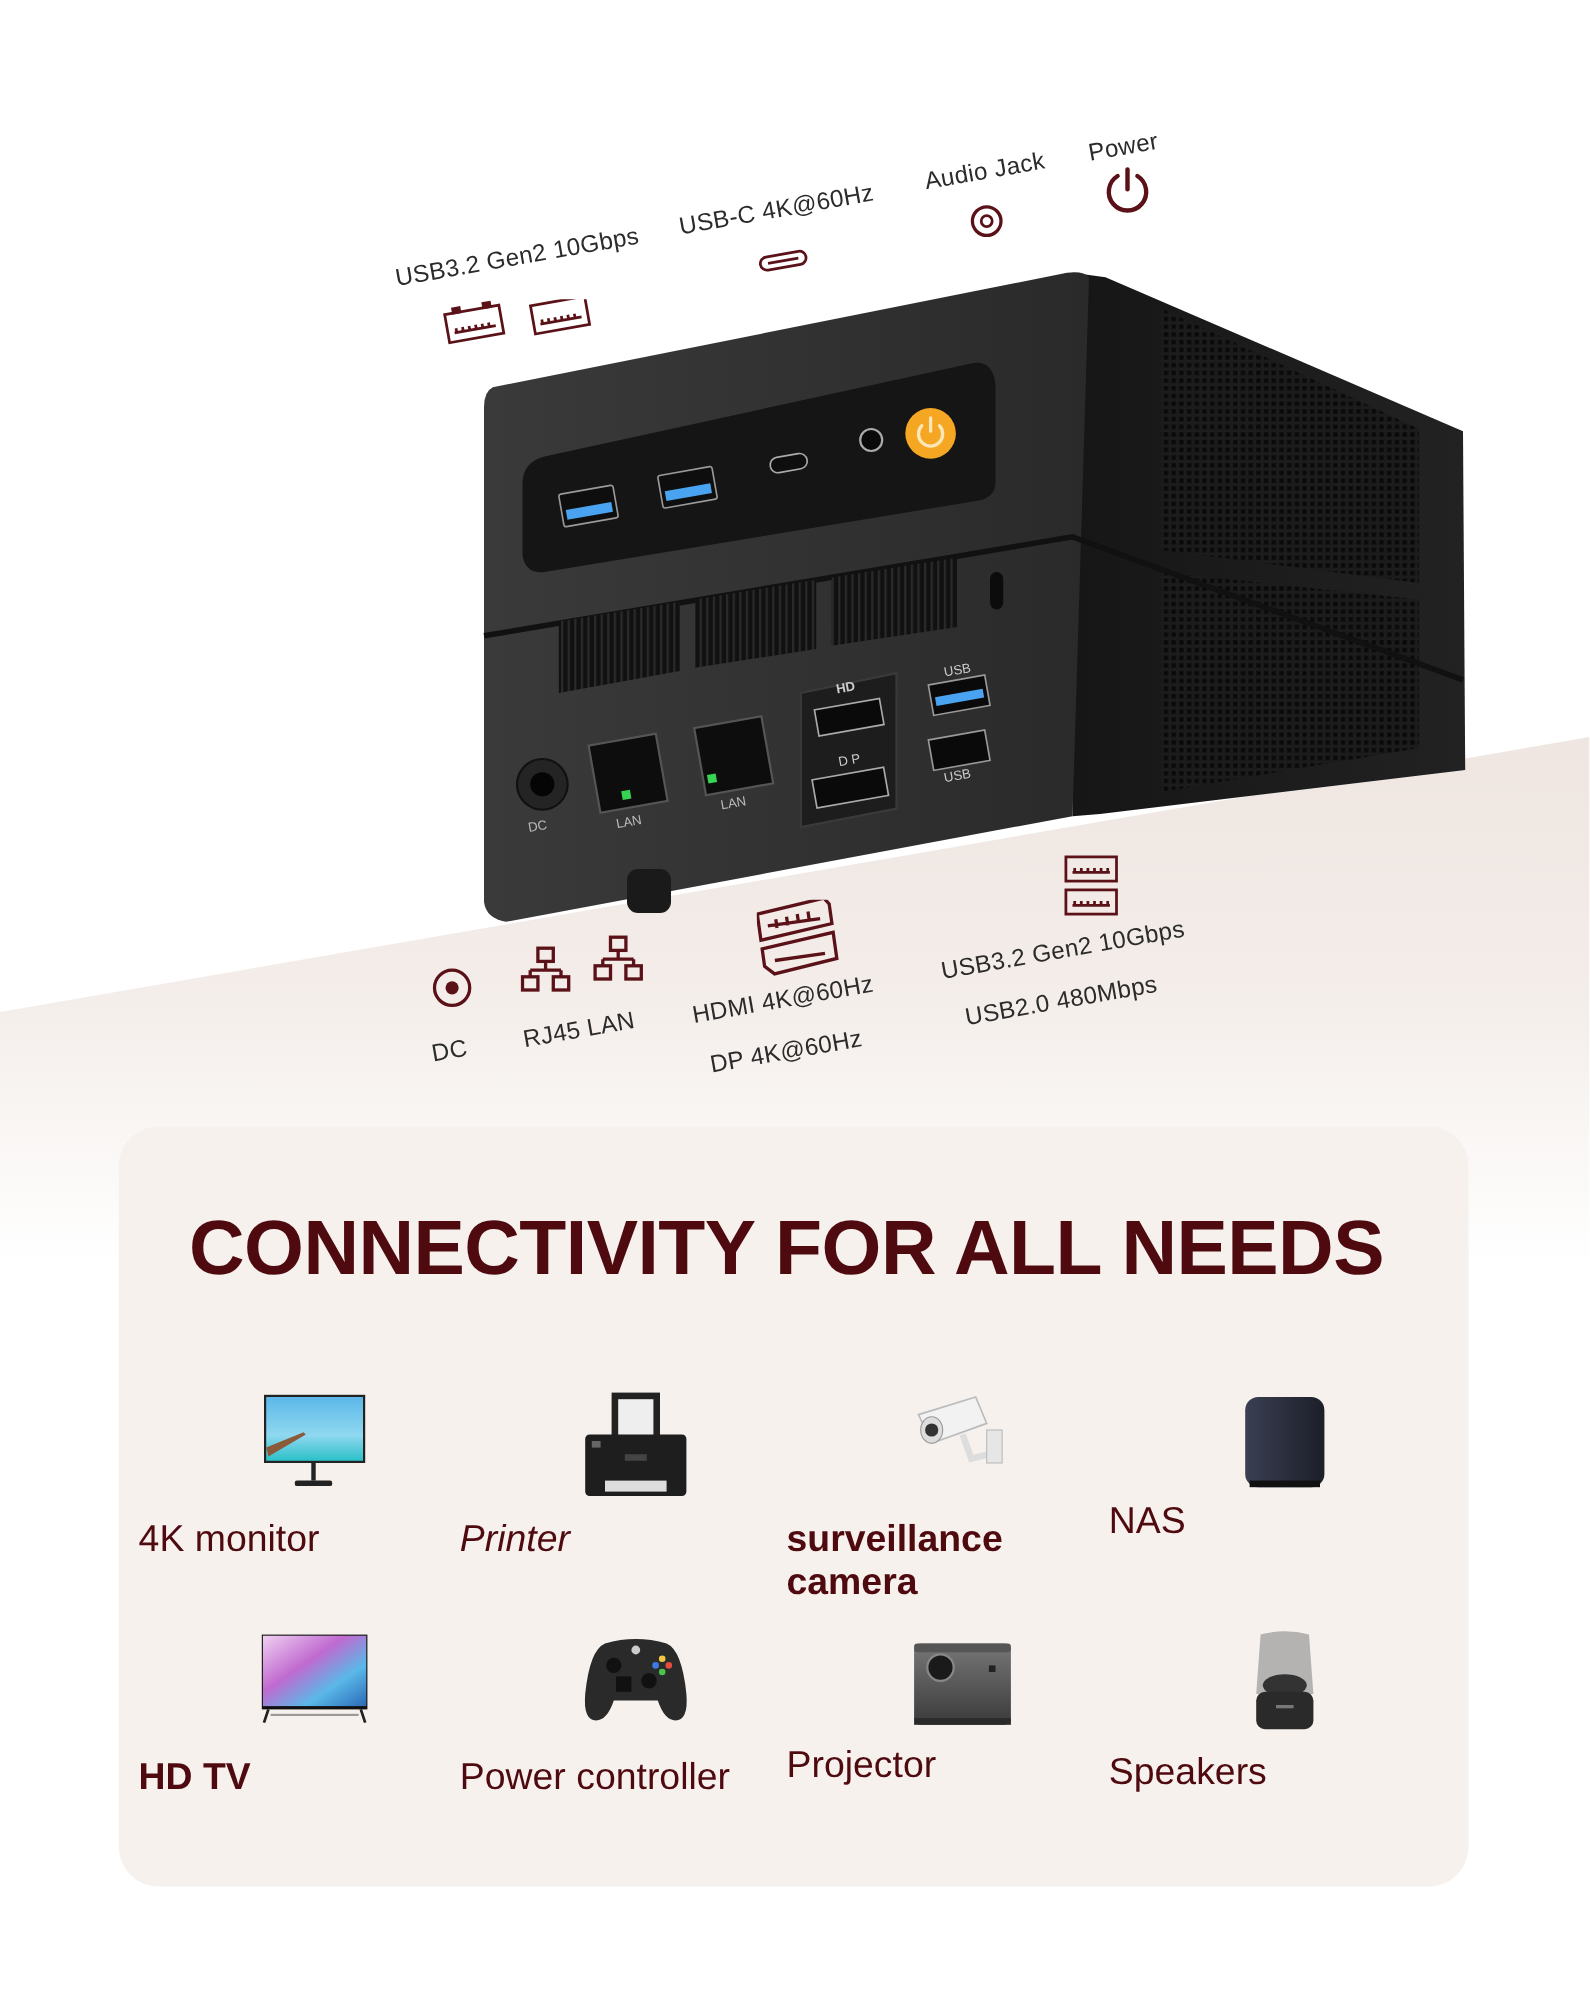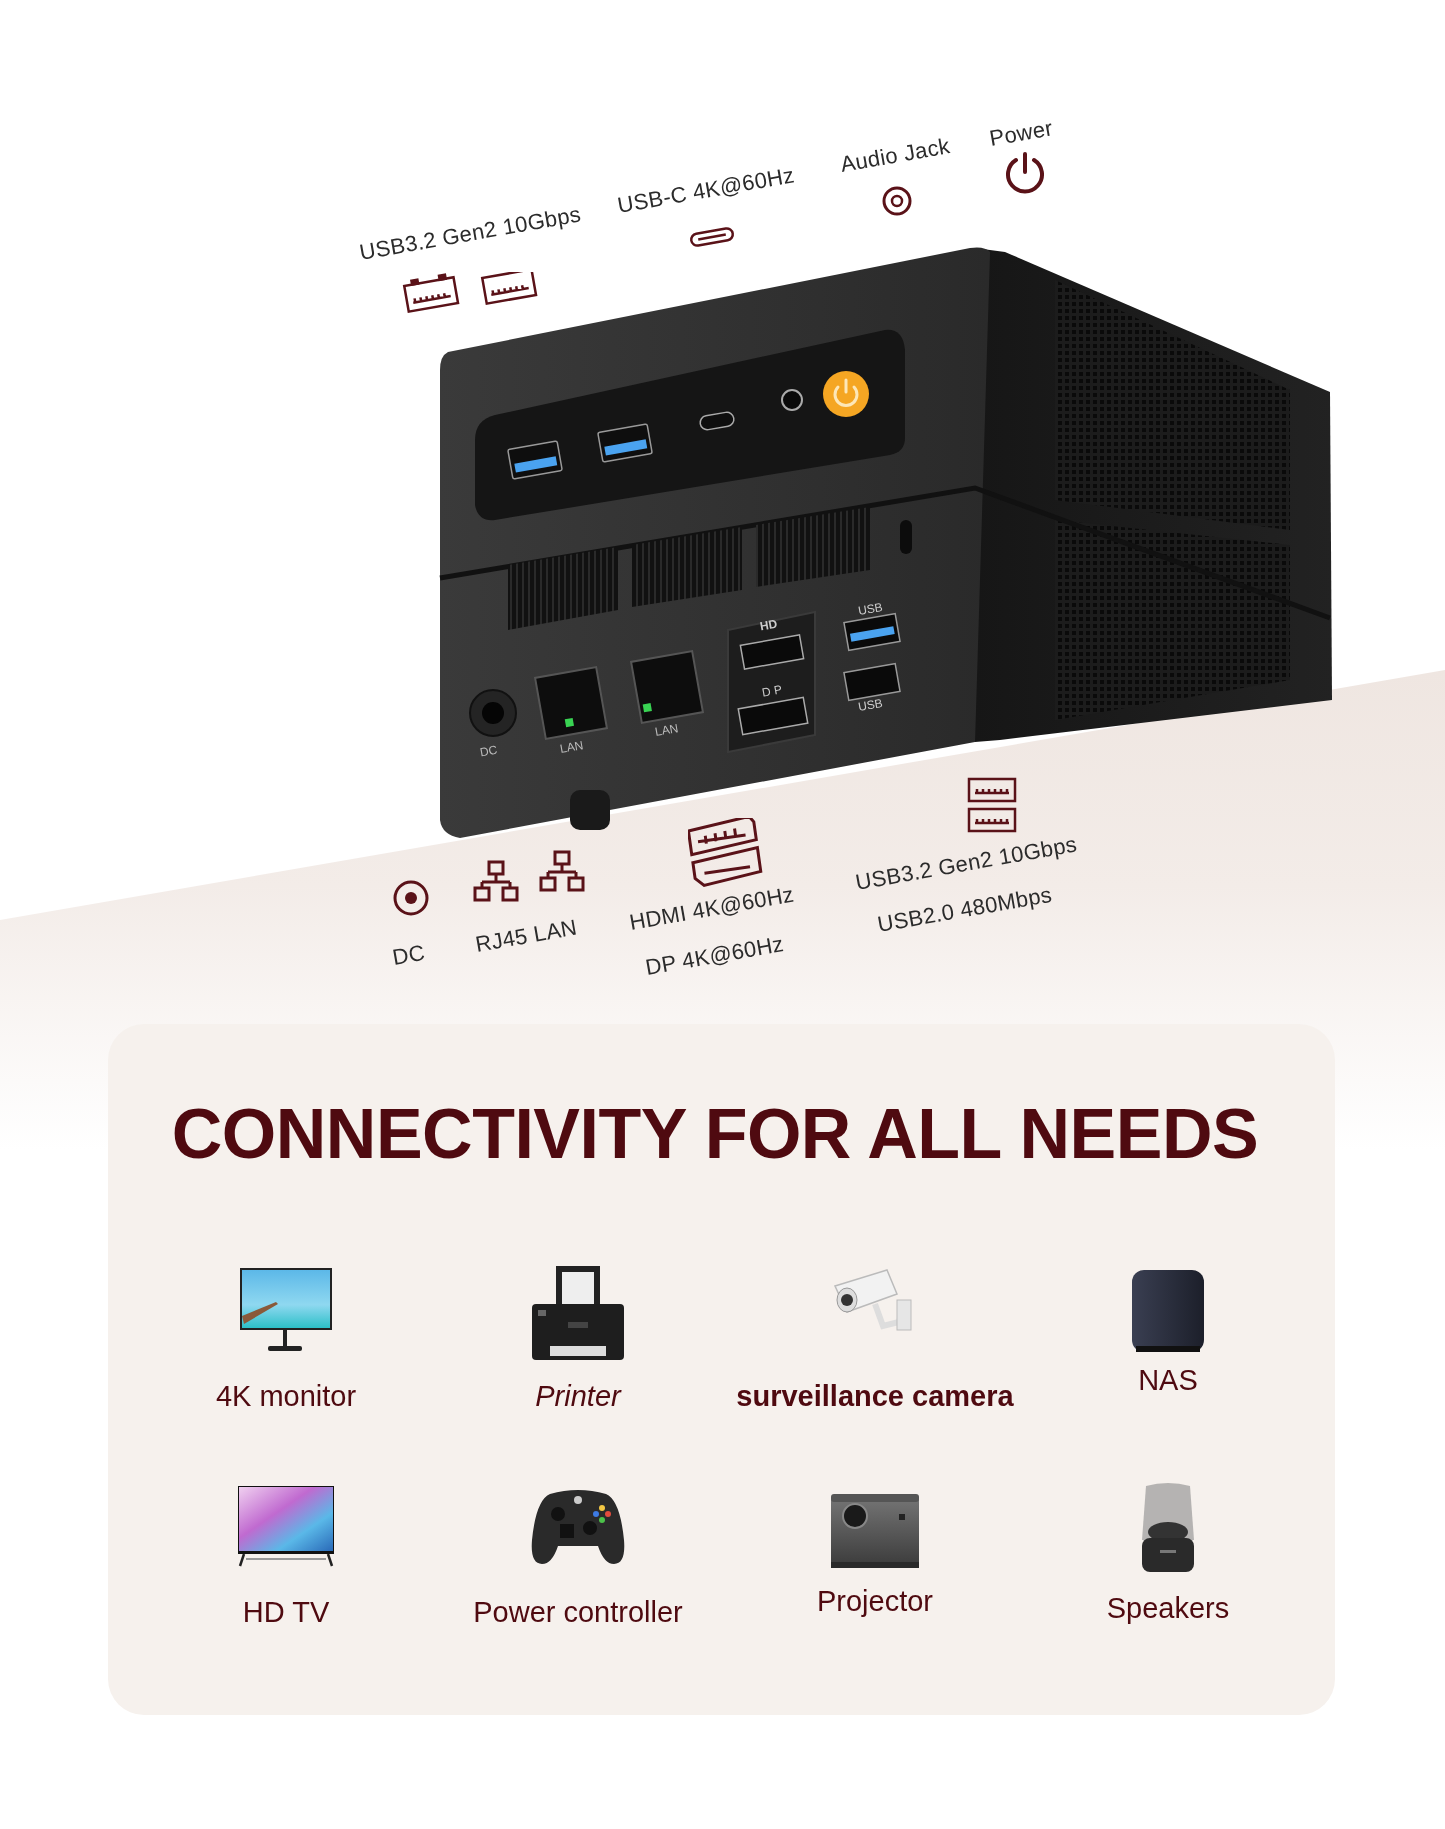--- a/index.html
+++ b/index.html
@@ -4,21 +4,21 @@
 <style>
   html, body { margin:0; padding:0; }
   body { width:1445px; height:1829px; position:relative; overflow:hidden; background:#ffffff; font-family:"Liberation Sans", sans-serif; }
   .bg-band { position:absolute; left:0; top:0; width:1445px; height:1829px; }
   .abs { position:absolute; }
   .port-label { position:absolute; color:#2b2b2b; font-size:22px; white-space:nowrap; transform-origin:left bottom; letter-spacing:0.3px; }
   .ico { position:absolute; }
   .card { position:absolute; left:108px; top:1024px; width:1227px; height:691px; background:#f6f1ed; border-radius:36px; }
   .title { position:absolute; left:0; top:70px; width:1214px; text-align:center; font-weight:bold; font-size:70px; color:#4f0a10; letter-spacing:-0.5px; }
   .dev { position:absolute; width:200px; text-align:center; }
-  .dev-label { position:absolute; left:-60px; width:320px; text-align:center; font-size:29px; color:#4f0a10; }
+  .dev-label { position:absolute; left:-60px; width:320px; text-align:left; font-size:34px; color:#4f0a10; }
   .dev-ico { position:absolute; left:50px; width:100px; height:100px; }
 </style>
 </head>
 <body>
 
 <svg class="bg-band" viewBox="0 0 1445 1829">
   <defs>
     <linearGradient id="bandg" x1="0" y1="0" x2="0" y2="1">
       <stop offset="0" stop-color="#efe6e1"></stop>
       <stop offset="0.45" stop-color="#f3ece8"></stop>
@@ -252,21 +252,21 @@
             <stop offset="0.4" stop-color="#c06ad0"></stop>
             <stop offset="0.7" stop-color="#5ab8e8"></stop>
             <stop offset="1" stop-color="#2a6ab8"></stop>
           </linearGradient>
         </defs>
       <rect x="2" y="6" width="96" height="68" fill="#111"></rect>
       <rect x="3" y="7" width="94" height="64" fill="url(#tvg)"></rect>
       <path d="M8,74 L4,86 M92,74 L96,86" stroke="#222" stroke-width="2.5"></path>
       <rect x="10" y="78" width="80" height="2" fill="#999"></rect>
     </svg>
-    <div class="dev-label" style="top:116px;">HD TV</div>
+    <div class="dev-label" style="top:116px;font-weight:bold;">HD TV</div>
   </div>
 
   <div class="dev" style="left:370px;top:456px;">
     <svg class="dev-ico" viewBox="0 0 100 100">
       <path d="M22,14 Q50,6 78,14 Q92,20 96,60 Q98,84 86,84 Q76,84 70,66 L30,66 Q24,84 14,84 Q2,84 4,60 Q8,20 22,14 Z" fill="#2a2a2a"></path>
       <circle cx="50" cy="20" r="4" fill="#ccc"></circle>
       <circle cx="30" cy="34" r="7" fill="#111"></circle>
       <circle cx="62" cy="48" r="7" fill="#111"></circle>
       <rect x="32" y="44" width="14" height="14" fill="#111"></rect>
       <circle cx="74" cy="28" r="3" fill="#f2c744"></circle>

